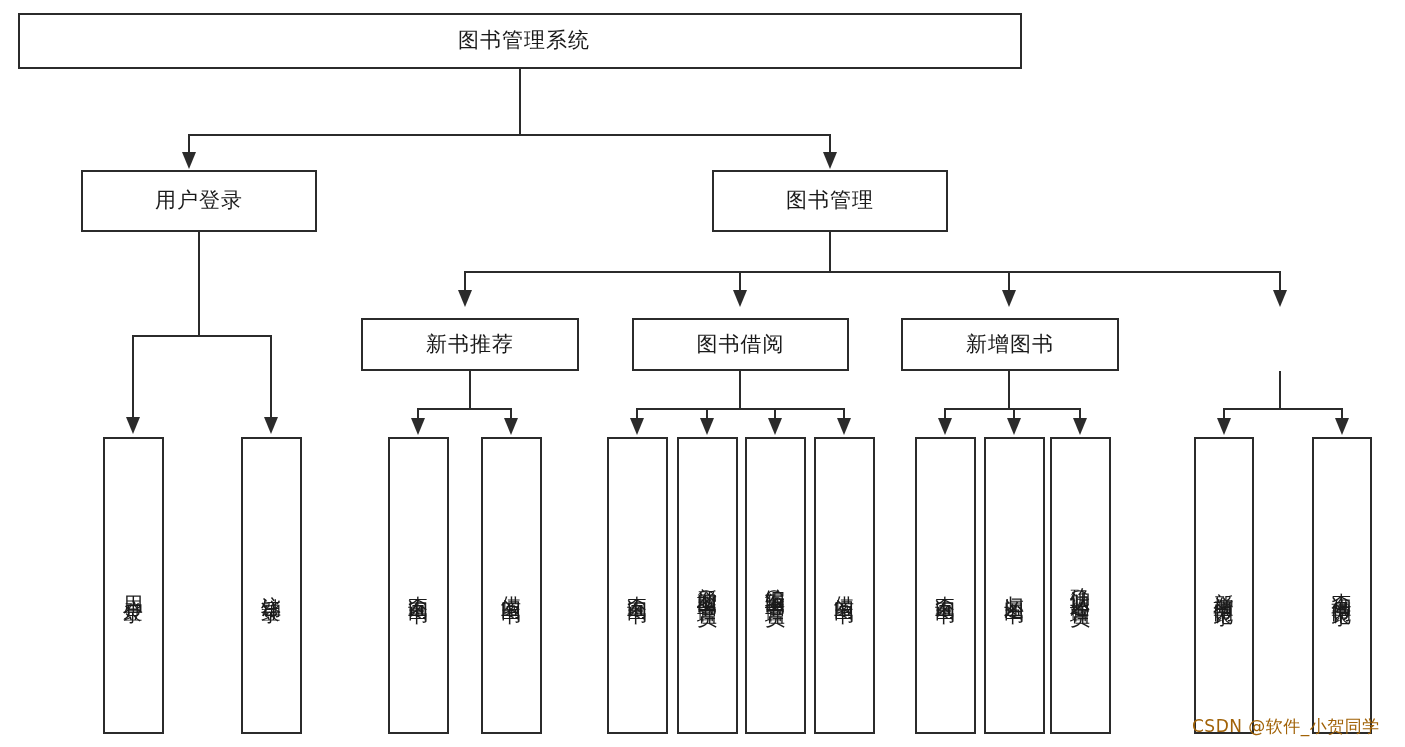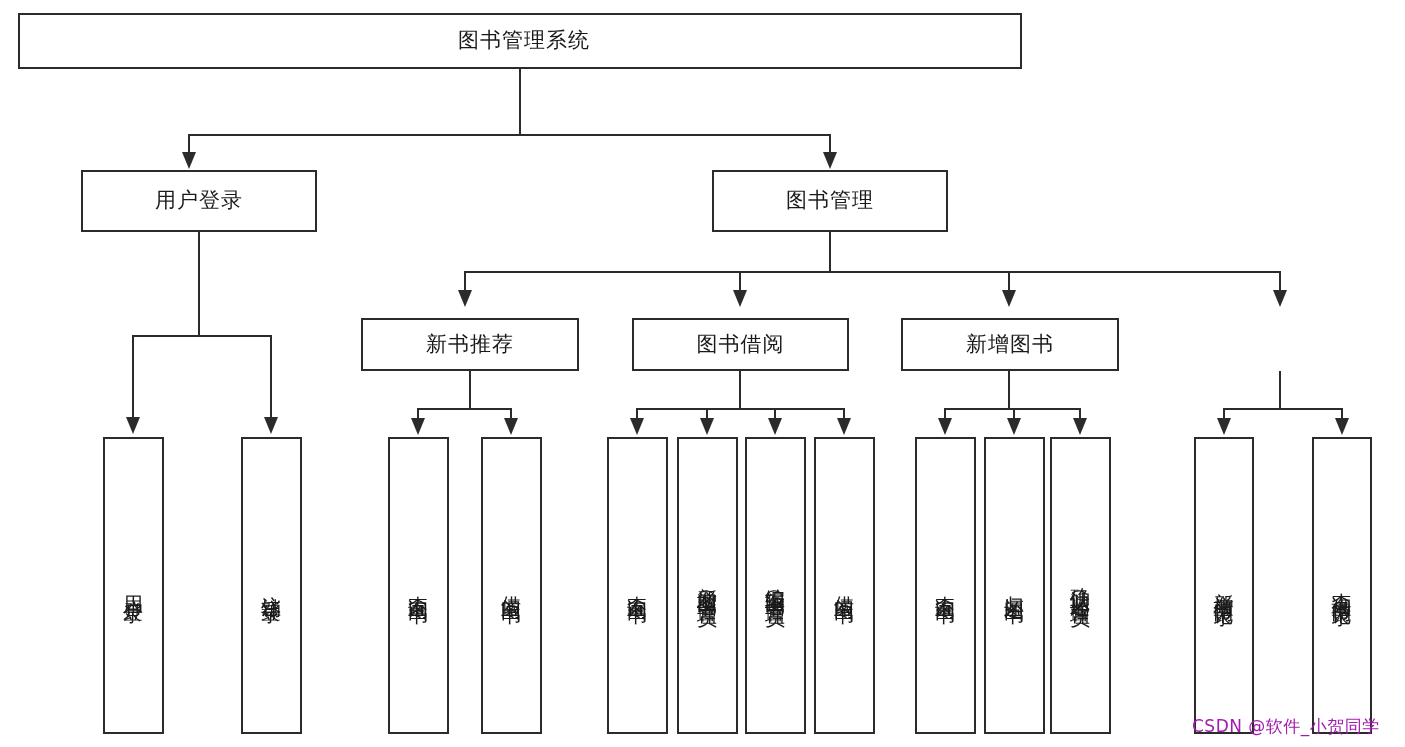--- a/index.html
+++ b/index.html
@@ -68,21 +68,21 @@
     position: absolute;
     width: 0;
     height: 0;
     border-left: 7px solid transparent;
     border-right: 7px solid transparent;
     border-top: 17px solid #2b2b2b;
   }
   .watermark {
     position: absolute;
     font-size: 17px;
-    color: #a21caf;
+    color: #a16207;
     white-space: nowrap;
     letter-spacing: 0.5px;
   }
 </style>
 </head>
 <body>
 
 <div id="canvas">
 
   <div class="node horiz root" style="left:18px; top:13px; width:1004px; height:56px;padding-left:8px;">

